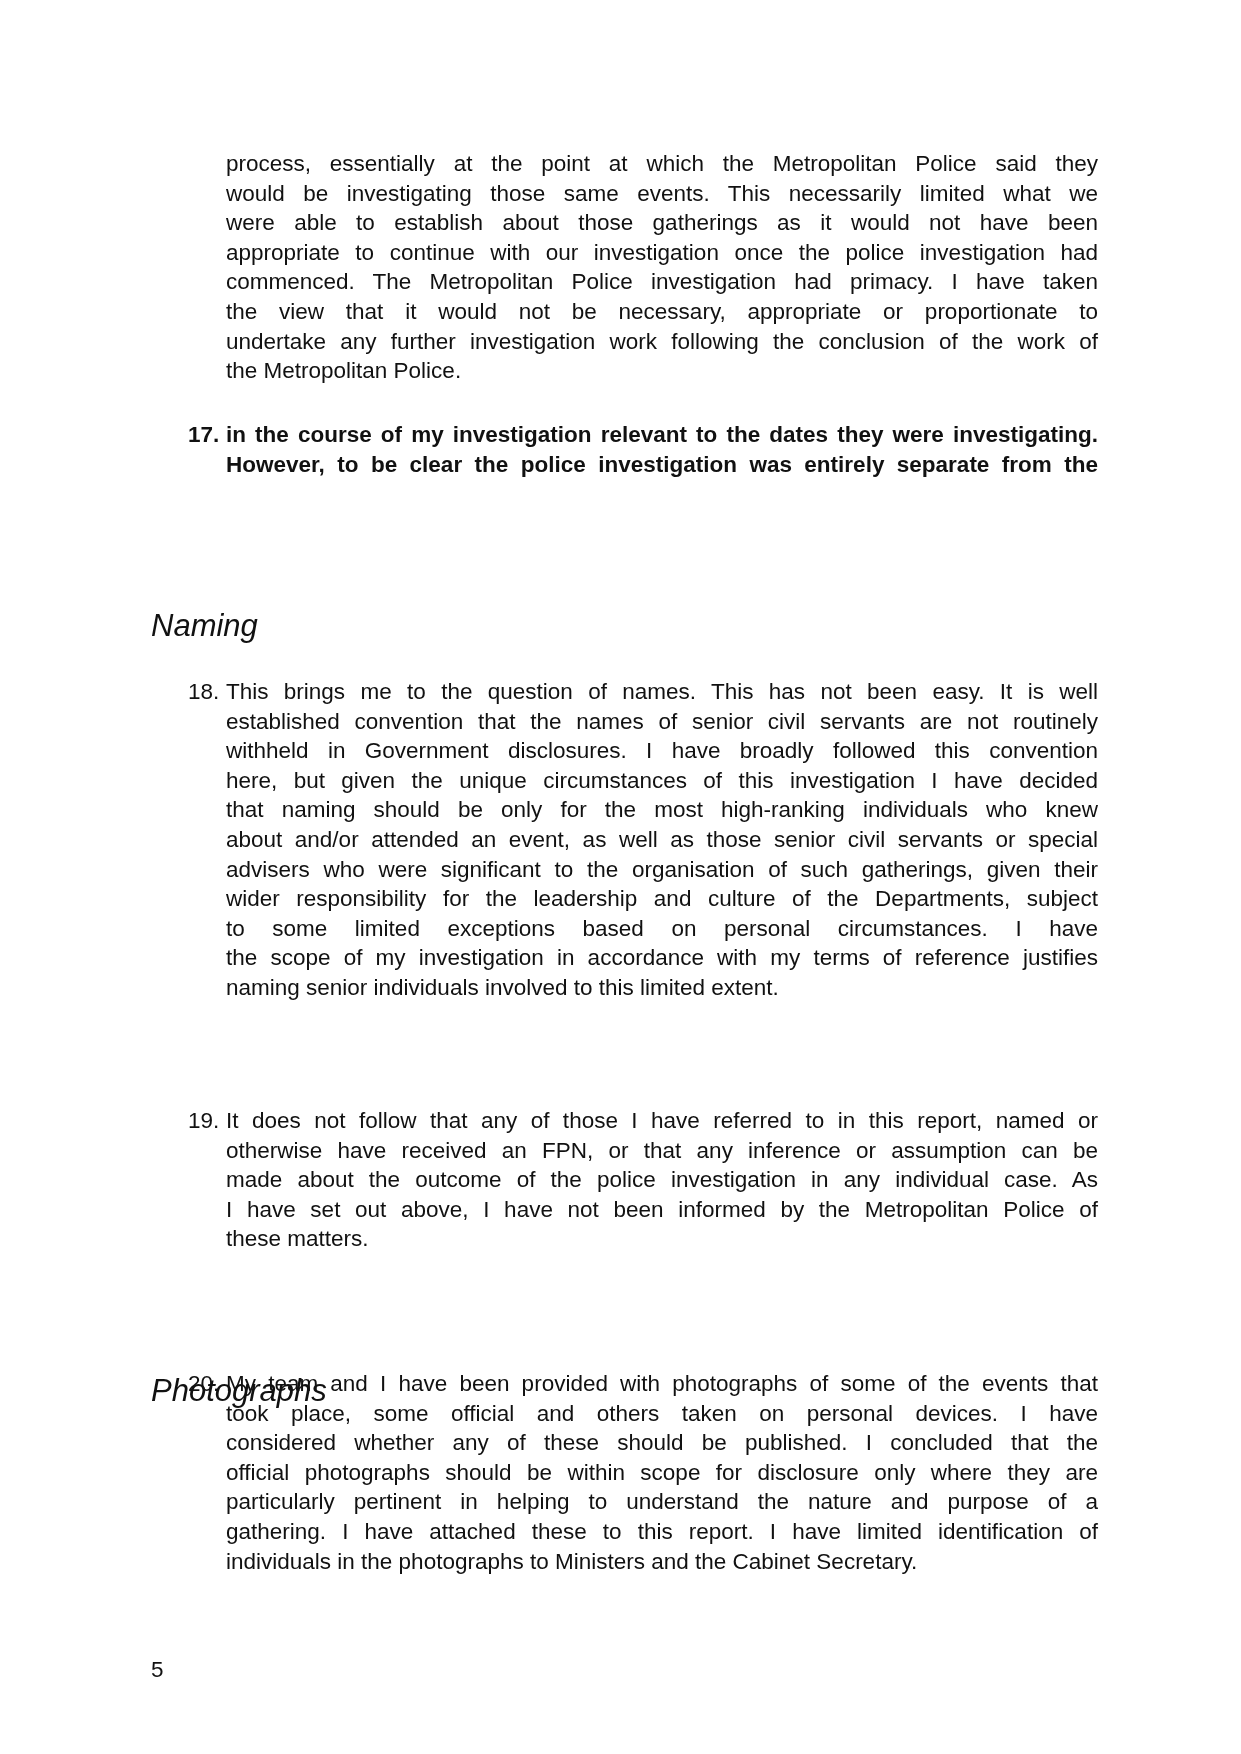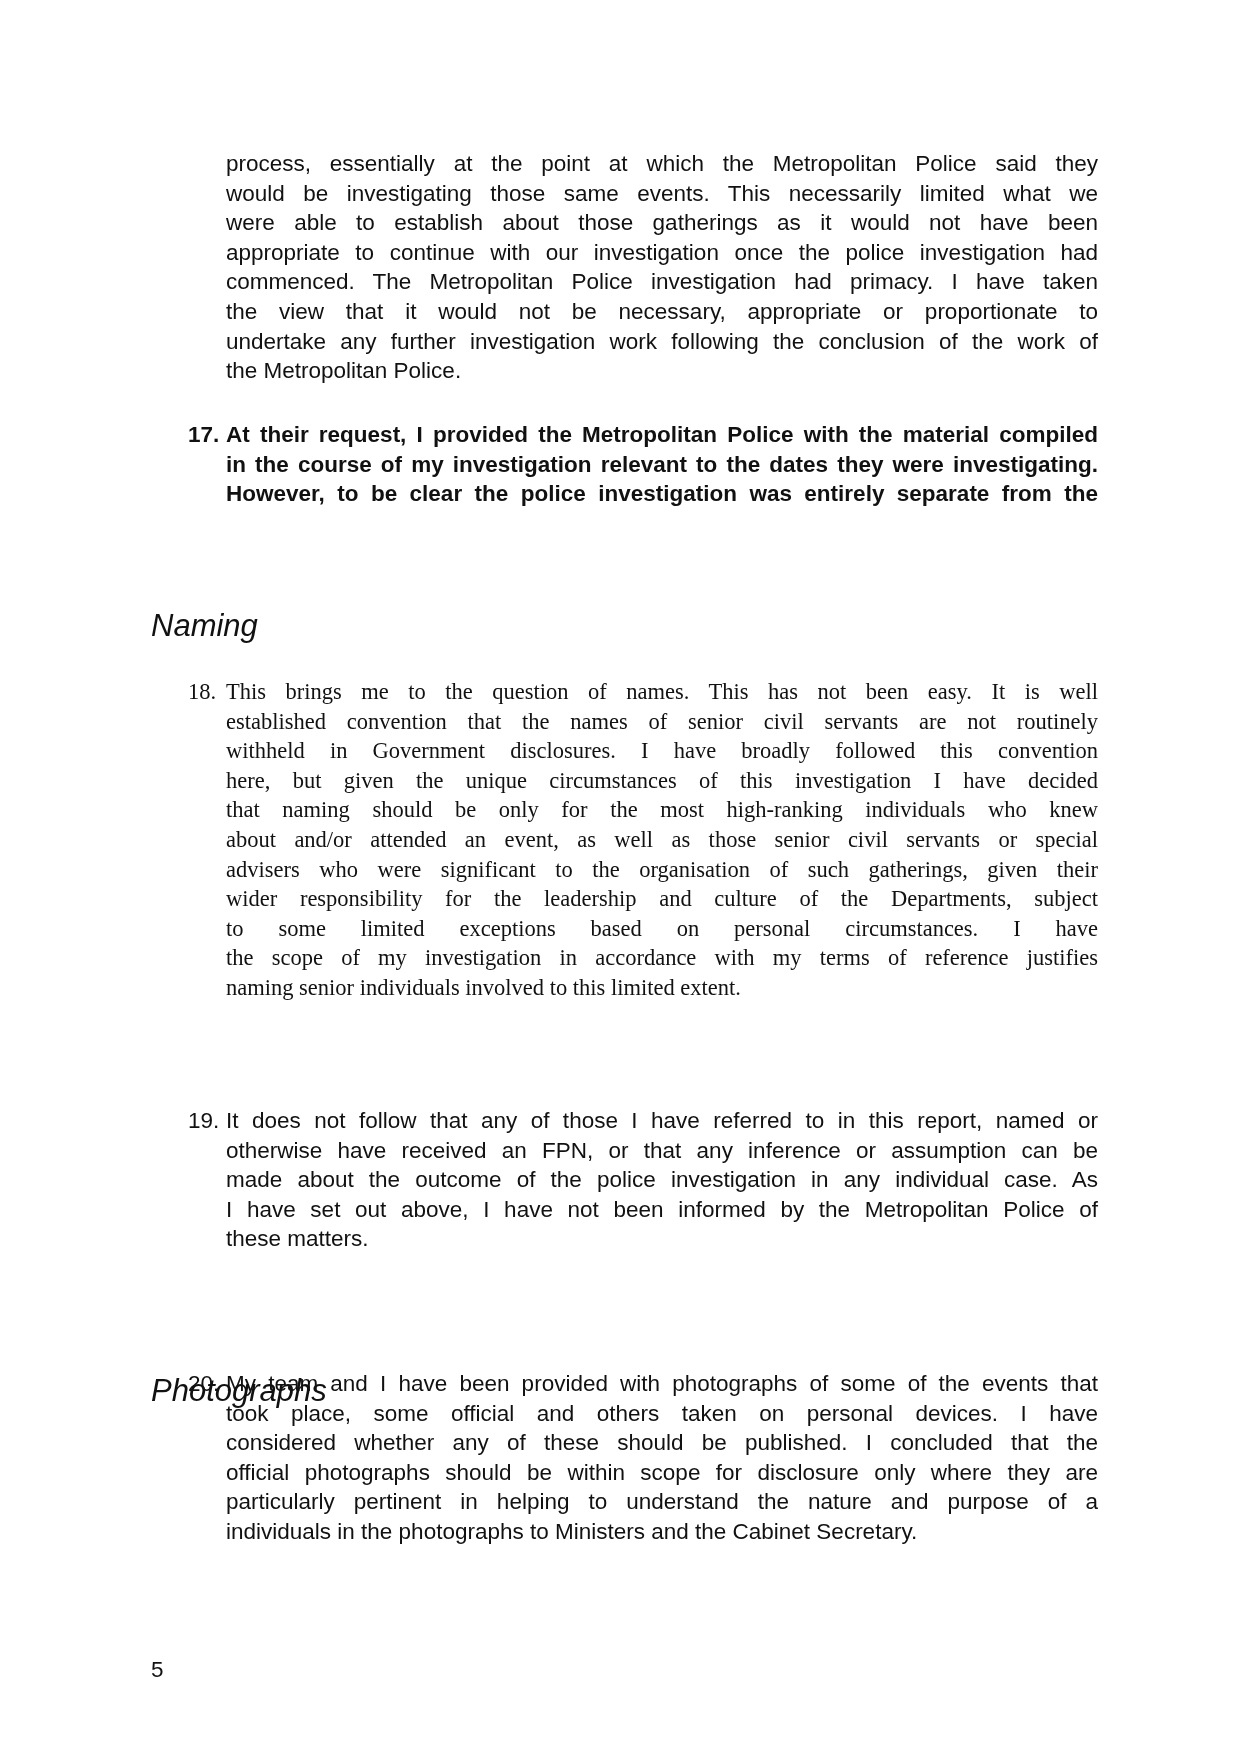--- a/index.html
+++ b/index.html
@@ -38,28 +38,27 @@
     <div class="line">were able to establish about those gatherings as it would not have been</div>
     <div class="line">appropriate to continue with our investigation once the police investigation had</div>
     <div class="line">commenced. The Metropolitan Police investigation had primacy. I have taken</div>
     <div class="line">the view that it would not be necessary, appropriate or proportionate to</div>
     <div class="line">undertake any further investigation work following the conclusion of the work of</div>
     <div class="line last">the Metropolitan Police.</div>
   </div>
 
   <div class="block" style="top:420px;font-weight:bold;">
     <span class="num">17.</span>
-    <div class="line">At their request, I provided the Metropolitan Police with the material compiled</div>
     <div class="line">in the course of my investigation relevant to the dates they were investigating.</div>
     <div class="line">However, to be clear the police investigation was entirely separate from the</div>
   </div>
 
   <div class="heading" style="top:611px;">Naming</div>
 
-  <div class="block" style="top:677px;font-family:Liberation Serif, serif;">
+  <div class="block" style="top:677px;">
     <span class="num">18.</span>
     <div class="line">This brings me to the question of names. This has not been easy. It is well</div>
     <div class="line">established convention that the names of senior civil servants are not routinely</div>
     <div class="line">withheld in Government disclosures. I have broadly followed this convention</div>
     <div class="line">here, but given the unique circumstances of this investigation I have decided</div>
     <div class="line">that naming should be only for the most high-ranking individuals who knew</div>
     <div class="line">about and/or attended an event, as well as those senior civil servants or special</div>
     <div class="line">advisers who were significant to the organisation of such gatherings, given their</div>
     <div class="line">wider responsibility for the leadership and culture of the Departments, subject</div>
     <div class="line">to some limited exceptions based on personal circumstances. I have</div>
@@ -78,18 +77,19 @@
 
   <div class="heading" style="top:1376px;">Photographs</div>
 
   <div class="block" style="top:1369px;">
     <span class="num">20.</span>
     <div class="line">My team and I have been provided with photographs of some of the events that</div>
     <div class="line">took place, some official and others taken on personal devices. I have</div>
     <div class="line">considered whether any of these should be published.  I concluded that the</div>
     <div class="line">official photographs should be within scope for disclosure only where they are</div>
     <div class="line">particularly pertinent in helping to understand the nature and purpose of a</div>
+    <div class="line">gathering. I have attached these to this report. I have limited identification of</div>
     <div class="line last">individuals in the photographs to Ministers and the Cabinet Secretary.</div>
   </div>
 
   <div class="page-number">5</div>
 
 </div>
 
 </body></html>

